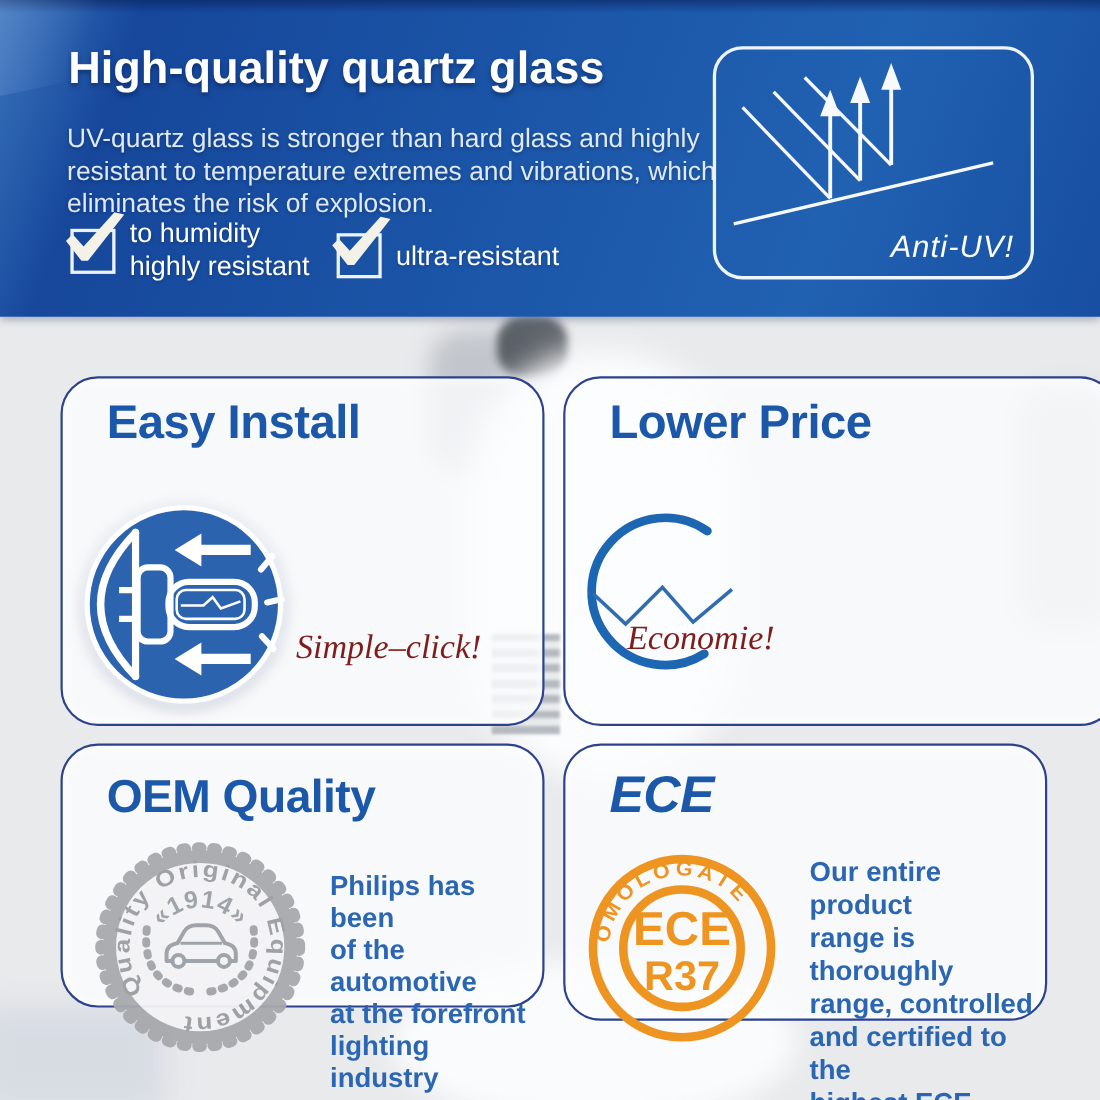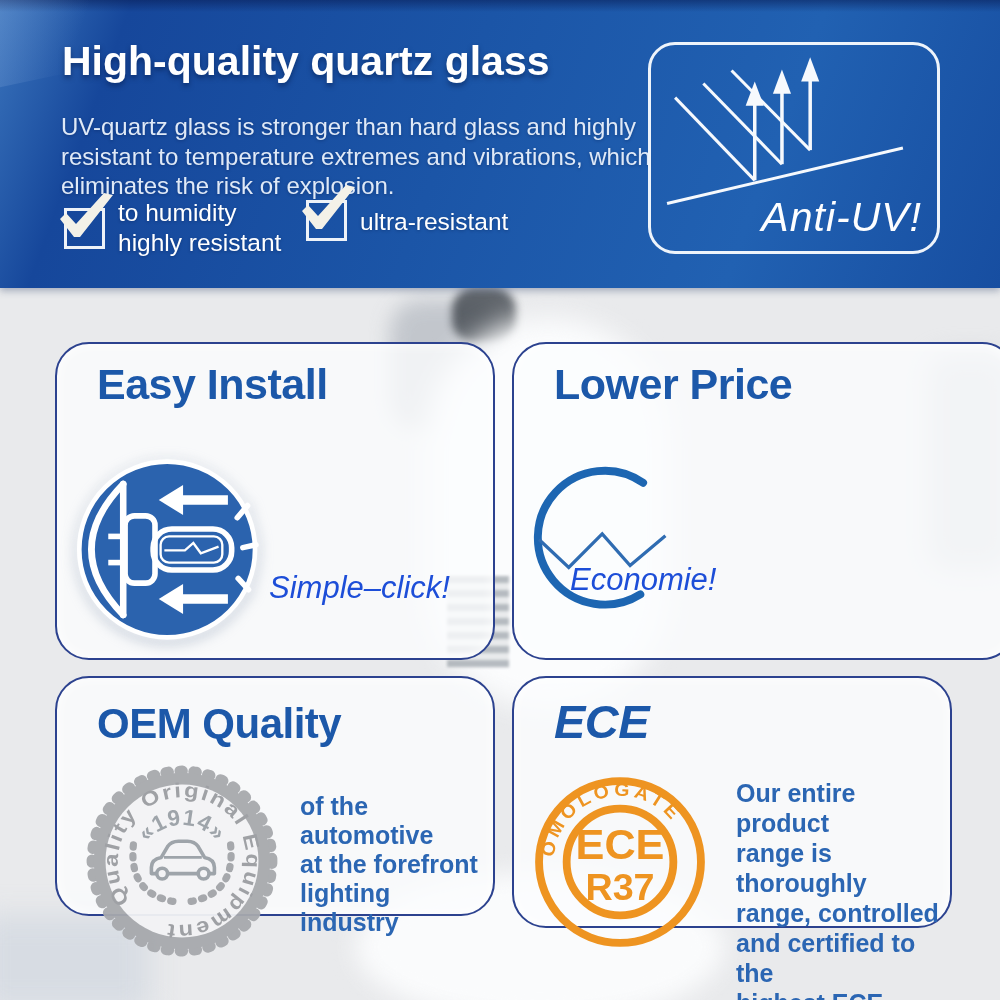--- a/index.html
+++ b/index.html
@@ -25,47 +25,47 @@
   .hero::before { content:""; position:absolute; left:0; top:0; right:0; height:12px;
       background:linear-gradient(180deg,rgba(8,28,84,.55),rgba(8,28,84,0)); }
   .hero::after { content:""; position:absolute; left:-35px; top:-55px; width:220px; height:125px;
       background:linear-gradient(120deg,rgba(140,175,225,.5),rgba(140,175,225,0) 55%); transform:rotate(-12deg); }
   .hero-title { position:absolute; left:62px; top:38px; font-size:41px; font-weight:bold; color:#ffffff;
       letter-spacing:0; text-shadow:0 3px 5px rgba(0,22,66,.5); }
   .hero-desc { position:absolute; left:61px; top:112px; font-size:24px; line-height:29.5px; color:#dfe9f7;
       text-shadow:0 1px 3px rgba(0,22,66,.35); }
   .check { position:absolute; display:flex; align-items:flex-start; color:#ffffff; }
   .check-1 { left:64px; top:198px; }
-  .check-2 { left:306px; top:194px; }
+  .check-2 { left:306px; top:206px; }
   .cbox { position:relative; width:41px; height:41px; border:3px solid rgba(255,255,255,.93); flex:none; margin-top:10px; }
   .check-2 .cbox { margin-top:6px; }
   .tick-svg { position:absolute; left:-10px; top:-20px; width:60px; height:54px; }
   .clabel { margin-left:13px; font-size:24.5px; line-height:30px; text-shadow:0 1px 3px rgba(0,25,70,.35); }
   .check-2 .clabel { margin-top:13px; }
 
   .antiuv { position:absolute; left:648px; top:42px; width:292px; height:212px;
       border:3px solid #eef4fb; border-radius:27px; }
   .antiuv-svg { position:absolute; left:10px; top:8px; width:252px; height:172px; }
-  .antiuv-text { position:absolute; right:15px; bottom:10px; font-size:41px; font-style:italic;
+  .antiuv-text { position:absolute; right:15px; bottom:10px; font-size:28px; font-style:italic;
       color:#fdfeff; letter-spacing:1px; }
 
   
   .card { position:absolute; background:rgba(251,252,254,.8); border:2px solid #2c428f; border-radius:34px;
       box-shadow:inset 0 0 14px rgba(255,255,255,.9); }
   .card-title { position:absolute; left:40px; top:16px; font-size:43px; font-weight:bold; color:#1c58a9; letter-spacing:-.5px; }
   .card-easy    { left:55px;  top:342px; width:440px; height:318px; }
   .card-price   { left:512px; top:342px; width:504px; height:318px; }
   .card-oem     { left:55px;  top:676px; width:440px; height:240px; }
   .card-ece     { left:512px; top:676px; width:440px; height:252px; }
   .card-oem .card-title { top:22px; font-size:42px; }
   .card-ece .card-title { top:16px; font-size:47px; font-style:italic; }
 
   .install-icon { position:absolute; left:12px; top:112px; width:215px; height:187px;
       filter:drop-shadow(0 0 5px rgba(255,255,255,.85)) drop-shadow(0 3px 6px rgba(110,130,160,.4)); }
-  .caption { position:absolute; font-style:italic; color:#1d4ed8; font-size:31px; white-space:nowrap; }
+  .caption { position:absolute; font-style:italic; color:#7f1d1d; font-size:31px; white-space:nowrap;font-family:Liberation Serif, serif; }
   .card-easy .caption { left:212px; top:226px; }
   .card-price .caption { left:56px; top:218px; }
   .econ-icon { position:absolute; left:12px; top:110px; width:158px; height:158px; }
 
   .seal-svg { position:absolute; left:26px; top:84px; width:198px; height:198px; opacity:.95; }
   .para { position:absolute; font-weight:bold; color:#2b66b3; font-size:25px; line-height:29px; }
   .card-oem .para { left:243px; top:114px; }
   .card-ece .para { left:222px; top:100px; line-height:30px; }
   .stamp-svg { position:absolute; left:14px; top:92px; width:184px; height:184px; }
 
@@ -197,20 +197,21 @@
         <line x1="90" y1="106" x2="132" y2="106" stroke-width="3"></line>
         <circle cx="88" cy="124" r="6" fill="#f3f3f5" stroke-width="4"></circle>
         <circle cx="134" cy="124" r="6" fill="#f3f3f5" stroke-width="4"></circle>
       </g>
       <g stroke="#a2a4a8" stroke-width="8" stroke-dasharray="2.5 9.5" stroke-linecap="round" fill="none">
         <path d="M56 92 Q50 150 108 156"></path>
         <path d="M164 92 Q170 150 112 156"></path>
       </g>
     </svg>
     <div class="para">
+      <div>Philips has been</div>
       <div>of the automotive</div>
       <div>at the forefront</div>
       <div>lighting industry</div>
     </div>
   </section>
 
   <section class="card card-ece">
     <h2 class="card-title">ECE</h2>
     <svg class="stamp-svg" viewBox="0 0 200 200">
       <defs>

